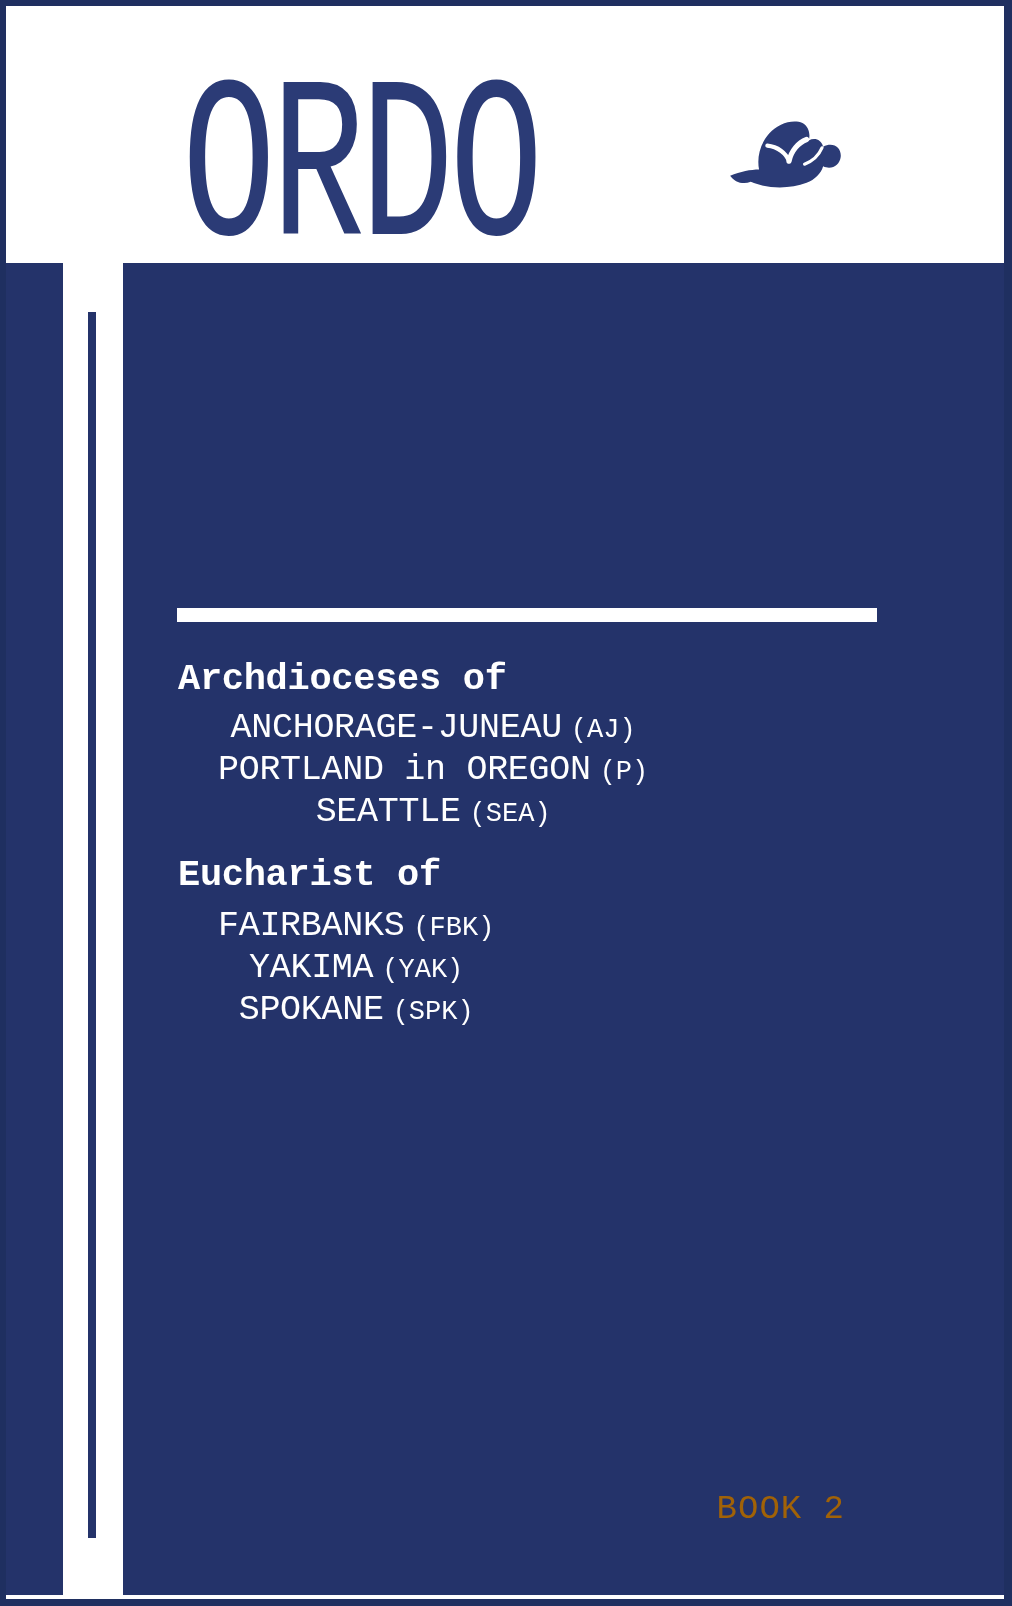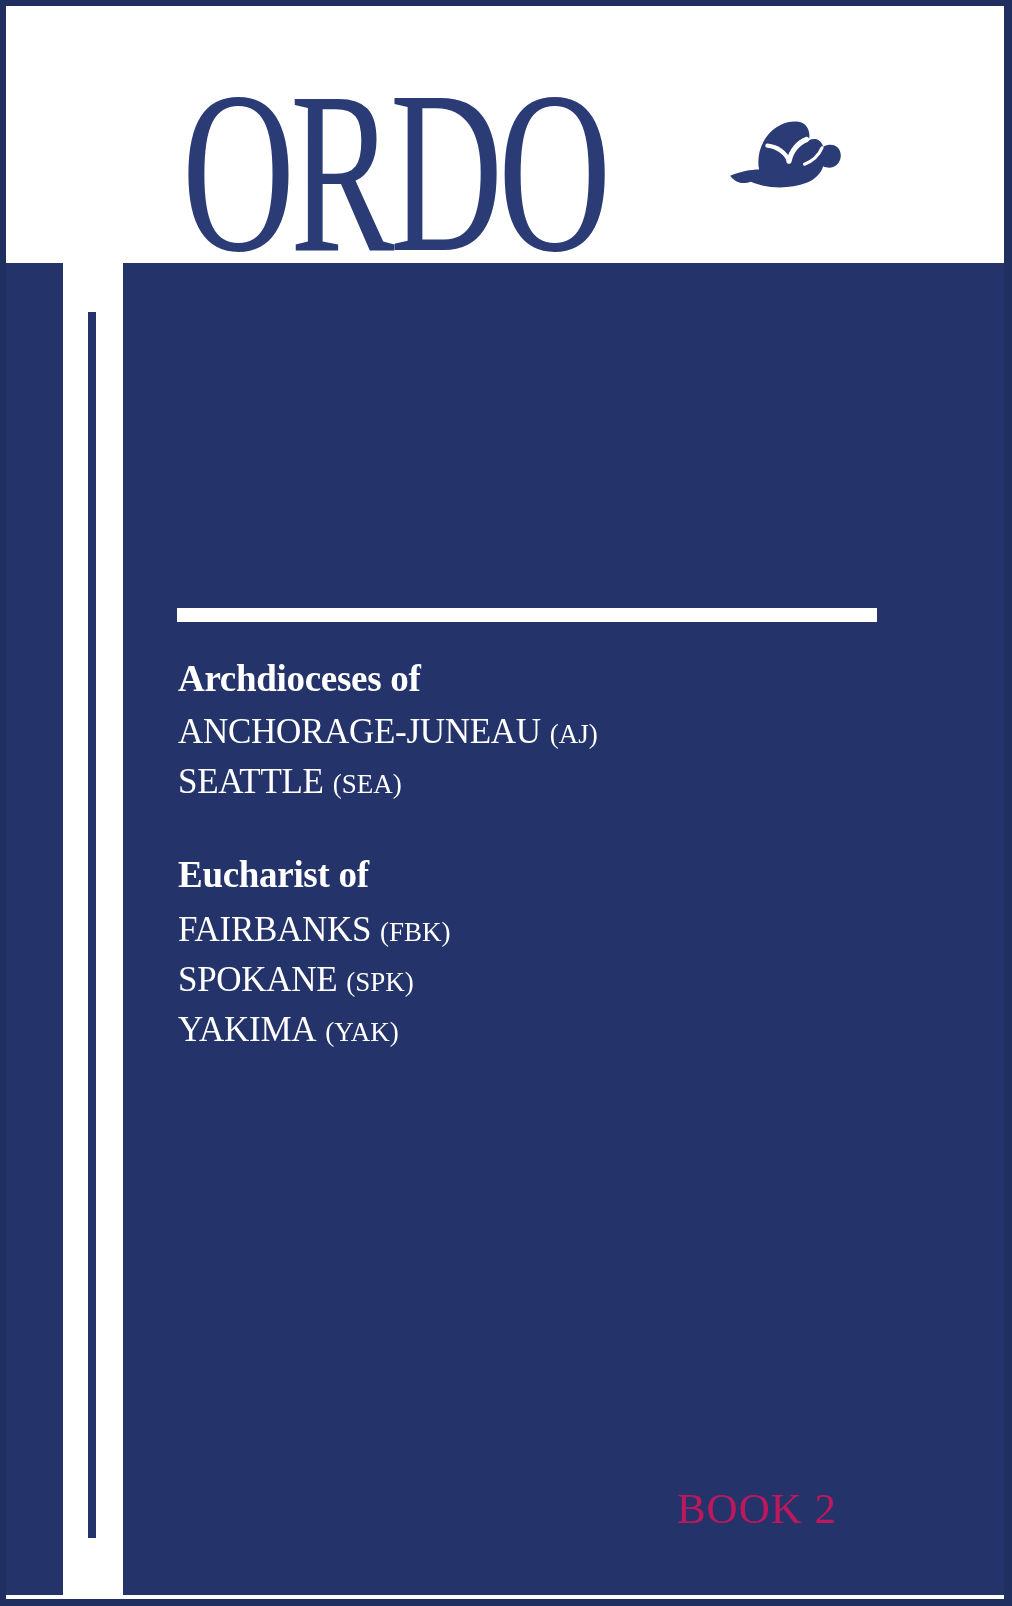--- a/index.html
+++ b/index.html
@@ -1,21 +1,22 @@
 <!DOCTYPE html>
 <html><head>
 <meta charset="utf-8">
 <style>
   html,body{margin:0;padding:0;background:#e8e8e8;}
   .page{
     position:relative;
     width:1012px;height:1606px;
     background:#ffffff;
     overflow:hidden;
-    font-family:Liberation Serif, serif;
+    font-family:Liberation Mono, monospace;
+    text-align:center;
   }
   
   .b-top,.b-left,.b-right,.b-bottom{position:absolute;background:#1f2f60;}
   .b-top{left:0;top:0;width:1012px;height:6px;}
   .b-left{left:0;top:0;width:6px;height:1606px;}
   .b-right{right:0;top:0;width:8px;height:1606px;}
   .b-bottom{left:0;bottom:0;width:1012px;height:7px;}
 
   
   .wordmark{
@@ -46,26 +47,26 @@
   .section-heading{
     position:absolute;color:#ffffff;font-weight:bold;
     font-size:37px;line-height:44px;white-space:nowrap;letter-spacing:-0.3px;
   }
   .heading-arch{left:178px;top:657px;}
   .heading-dio{left:178px;top:853px;}
 
   .see-list{position:absolute;left:178px;color:#ffffff;}
   .list-arch{top:708px;}
   .list-dio{top:906px;}
-  .see-item{font-size:35px;line-height:48px;letter-spacing:-0.3px;white-space:nowrap;}
+  .see-item{font-size:35px;line-height:40px;letter-spacing:-0.3px;white-space:nowrap;margin-left:40px;}
   .see-abbr{font-size:27px;margin-left:9px;letter-spacing:0;}
 
   .book-label{
-    position:absolute;right:175px;top:1489px;
-    color:#be185d;font-size:43px;line-height:40px;letter-spacing:1px;white-space:nowrap;
+    position:absolute;right:167px;top:1489px;
+    color:#a16207;font-size:34px;line-height:40px;letter-spacing:1px;white-space:nowrap;
   }
 </style>
 </head>
 <body>
 
 <div class="page">
 
   <div class="wordmark">ORDO</div>
 
   <svg class="dove" viewBox="0 0 120 82" aria-hidden="true">
@@ -91,34 +92,35 @@
   <div class="panel"></div>
 
 
   <div class="hrule"></div>
 
   <div class="section-heading heading-arch">Archdioceses of</div>
   <div class="see-list list-arch">
 
       <div class="see-item"><span>ANCHORAGE-JUNEAU</span><span class="see-abbr">(AJ)</span></div>
 
+      <div class="see-item"><span>PORTLAND in OREGON</span><span class="see-abbr">(P)</span></div>
 
       <div class="see-item"><span>SEATTLE</span><span class="see-abbr">(SEA)</span></div>
     </div>
 
   <div class="section-heading heading-dio">Eucharist of</div>
   <div class="see-list list-dio">
 
 
 
       <div class="see-item"><span>FAIRBANKS</span><span class="see-abbr">(FBK)</span></div>
 
+      <div class="see-item"><span>YAKIMA</span><span class="see-abbr">(YAK)</span></div>
+
       <div class="see-item"><span>SPOKANE</span><span class="see-abbr">(SPK)</span></div>
-
-      <div class="see-item"><span>YAKIMA</span><span class="see-abbr">(YAK)</span></div>
     </div>
 
   <div class="book-label">BOOK 2</div>
 
   <div class="b-top"></div>
   <div class="b-left"></div>
   <div class="b-right"></div>
   <div class="b-bottom"></div>
 </div>
 

